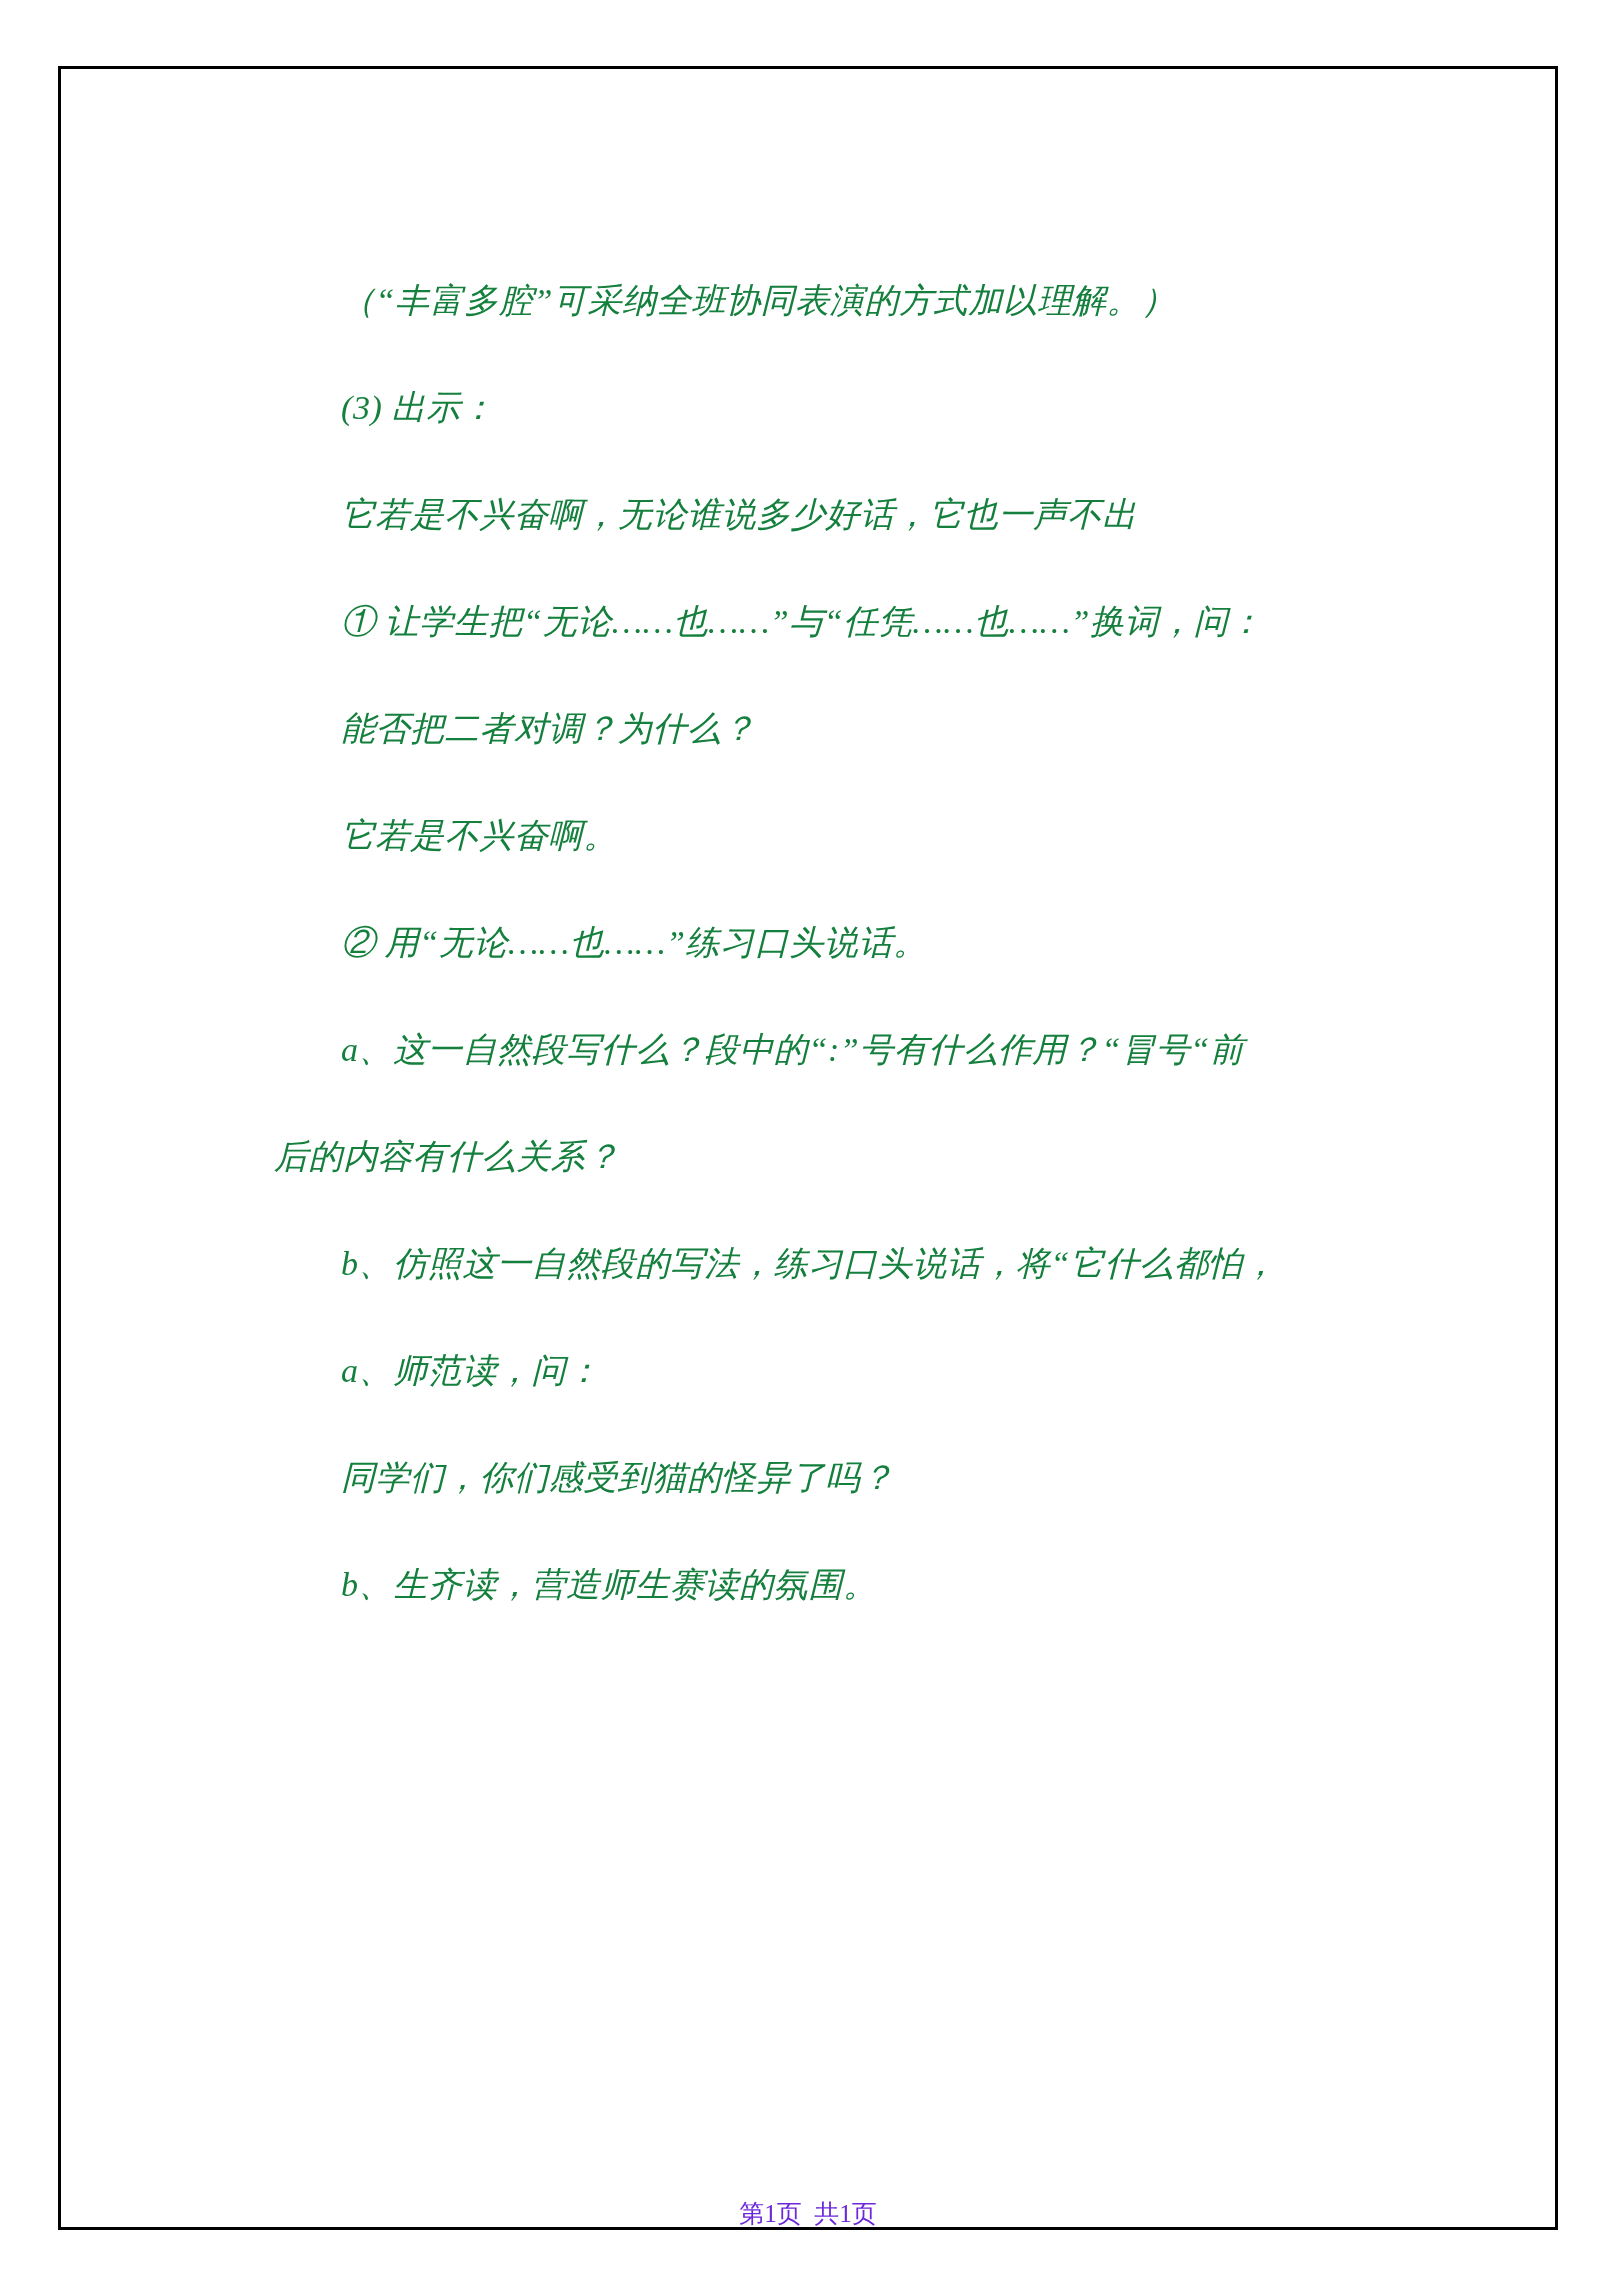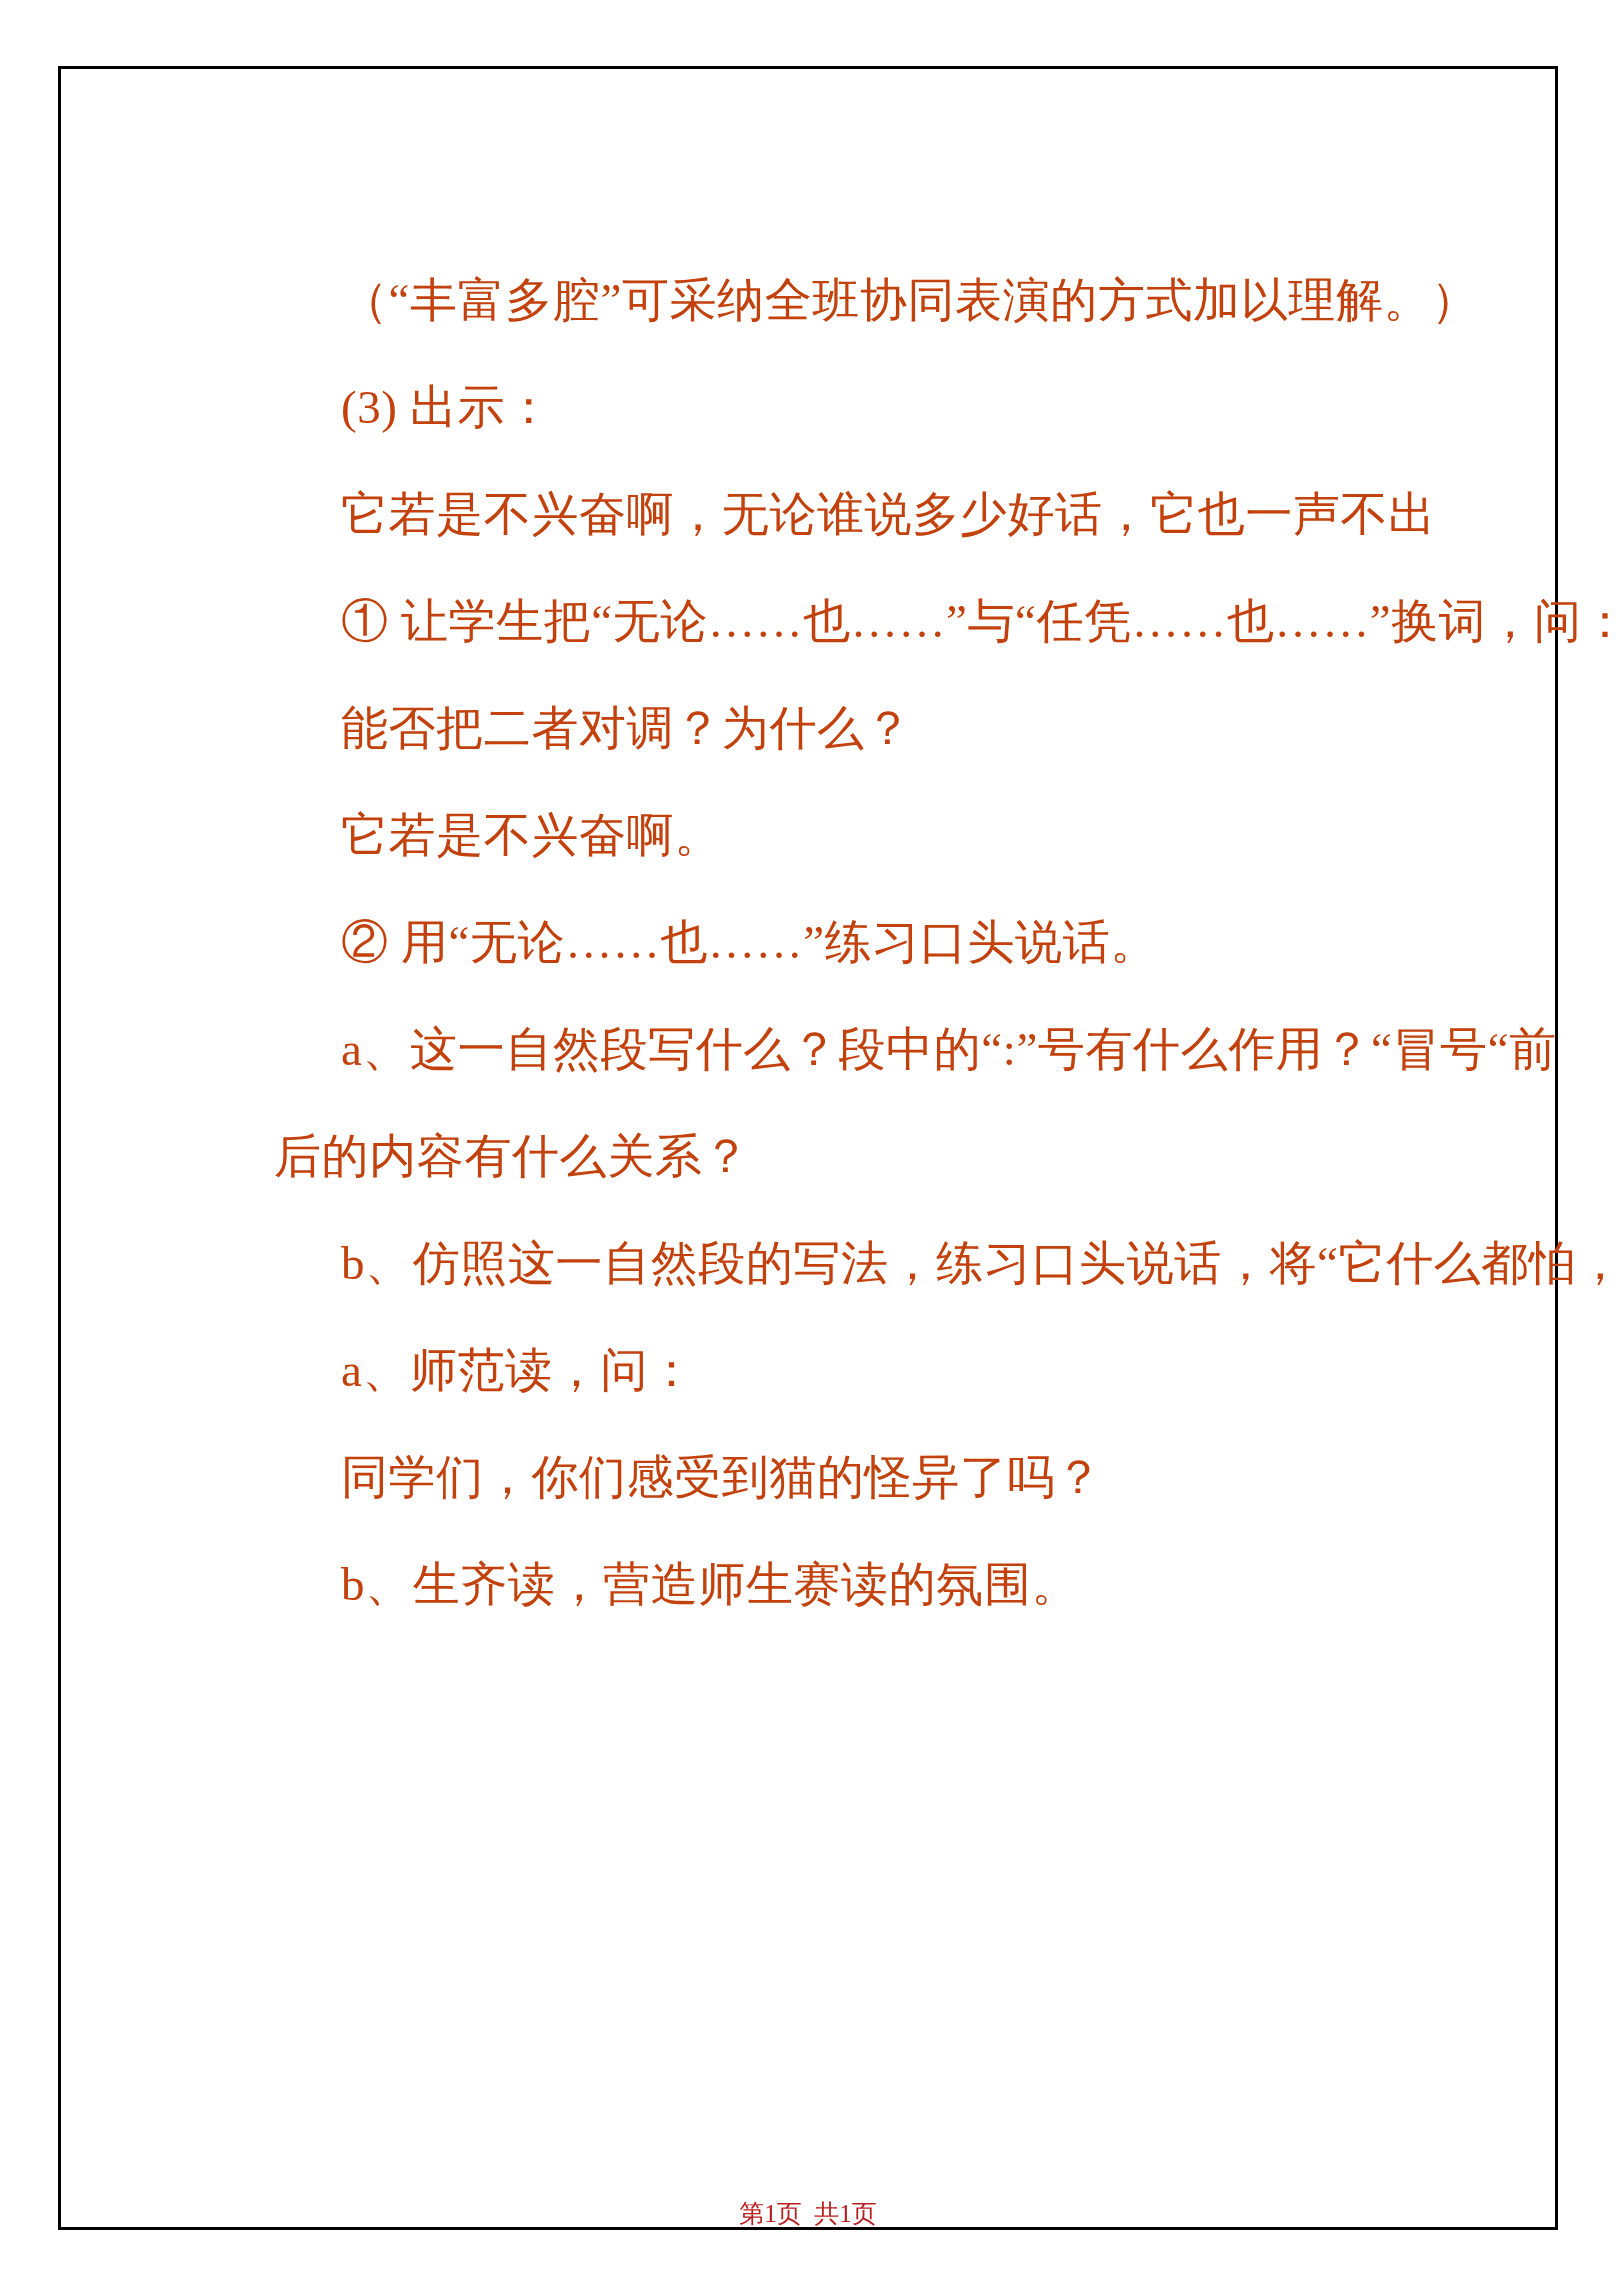--- a/index.html
+++ b/index.html
@@ -21,39 +21,40 @@
     width: 1500px;
     height: 2164px;
     border: 3.9px solid #000000;
     background: #ffffff;
   }
   .doc-body {
     position: absolute;
     left: 213px;
     top: 178px;
     width: 1290px;
-    color: #c2410c;
-    font-size: 47px;
+    color: #15803d;
+    font-style: italic;
+    font-size: 34px;
     letter-spacing: 0.6px;
   }
   .doc-body .line {
     height: 107px;
     line-height: 107px;
     white-space: pre;
   }
   .doc-body .line.indent {
     padding-left: 67px;
   }
   .page-footer {
     position: absolute;
     left: 0;
     top: 2128px;
     width: 100%;
     text-align: center;
-    color: #b91c1c;
+    color: #6d28d9;
     font-style: normal;
     font-size: 25px;
     line-height: 34px;
     white-space: pre;
   }
 </style>
 </head>
 <body>
 
 <div class="page">

